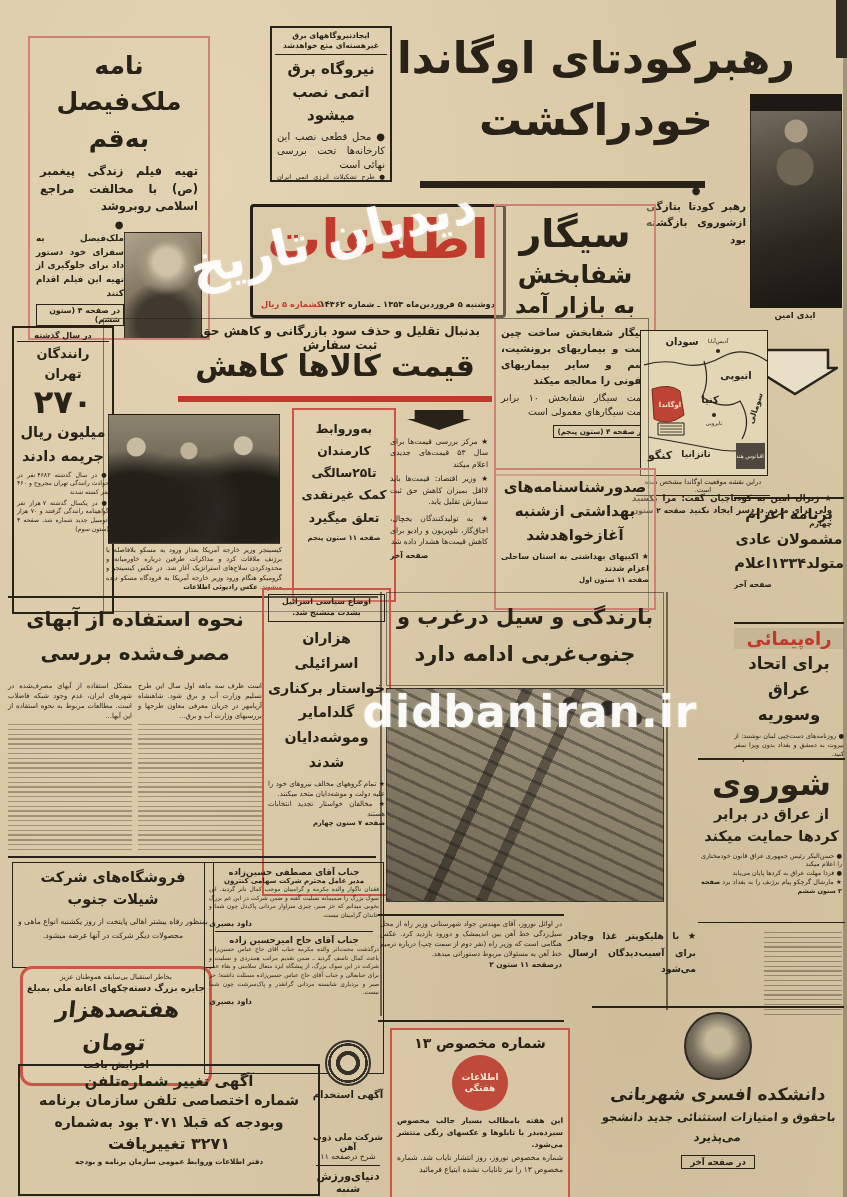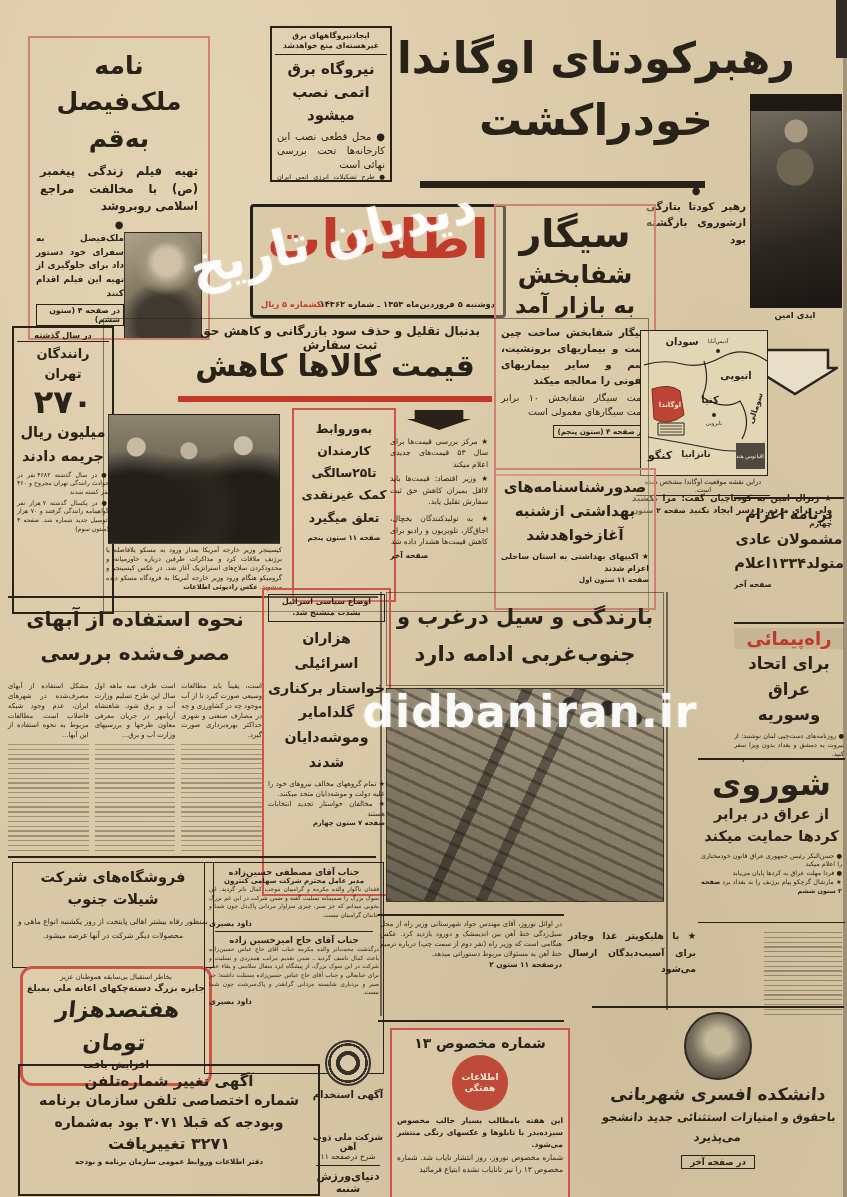--- a/index.html
+++ b/index.html
@@ -218,24 +218,20 @@
   </div>
   <div class="abs rule" style="left:698px;top:922px;width:147px;height:1px;"></div>
 
   <div class="abs lines" style="left:764px;top:932px;width:78px;height:86px;opacity:.8;"></div>
 
   <div class="abs rule" style="left:8px;top:596px;width:370px;height:2px;"></div>
 
   <div class="abs b c clip" style="left:8px;top:602px;width:254px;height:72px;font-size:20px;line-height:1.7;">نحوه استفاده از آبهای مصرف‌شده بررسی میشود</div>
   <div class="abs" style="left:8px;top:682px;width:254px;height:170px;display:flex;gap:6px;">
     <div style="flex:1;display:flex;flex-direction:column;">
-      <div class="j" style="font-size:6.8px;line-height:1.45;">است، یقیناً باید مطالعات وسیعی صورت گیرد تا از آب موجود چه در کشاورزی و چه در مصارف صنعتی و شهری حداکثر بهره‌برداری صورت گیرد.</div>
-      <div class="lines" style="flex:1;margin-top:3px;opacity:.75;"></div>
-    </div>
-    <div style="flex:1;display:flex;flex-direction:column;">
       <div class="j" style="font-size:6.8px;line-height:1.45;">است ظرف سه ماهه اول سال این طرح تسلیم وزارت آب و برق شود. شاهنشاه آریامهر در جریان معرفی معاون طرحها و بررسیهای وزارت آب و برق...</div>
       <div class="lines" style="flex:1;margin-top:3px;opacity:.75;"></div>
     </div>
     <div style="flex:1;display:flex;flex-direction:column;">
       <div class="j" style="font-size:6.8px;line-height:1.45;">مشکل استفاده از آبهای مصرف‌شده در شهرهای ایران، عدم وجود شبکه فاضلاب است. مطالعات مربوط به نحوه استفاده از این آبها...</div>
       <div class="lines" style="flex:1;margin-top:3px;opacity:.75;"></div>
     </div>
   </div>
 
   <div class="abs box-red2 clip" style="left:262px;top:588px;width:117px;height:296px;padding:4px;background:rgba(224,209,176,.25);">

